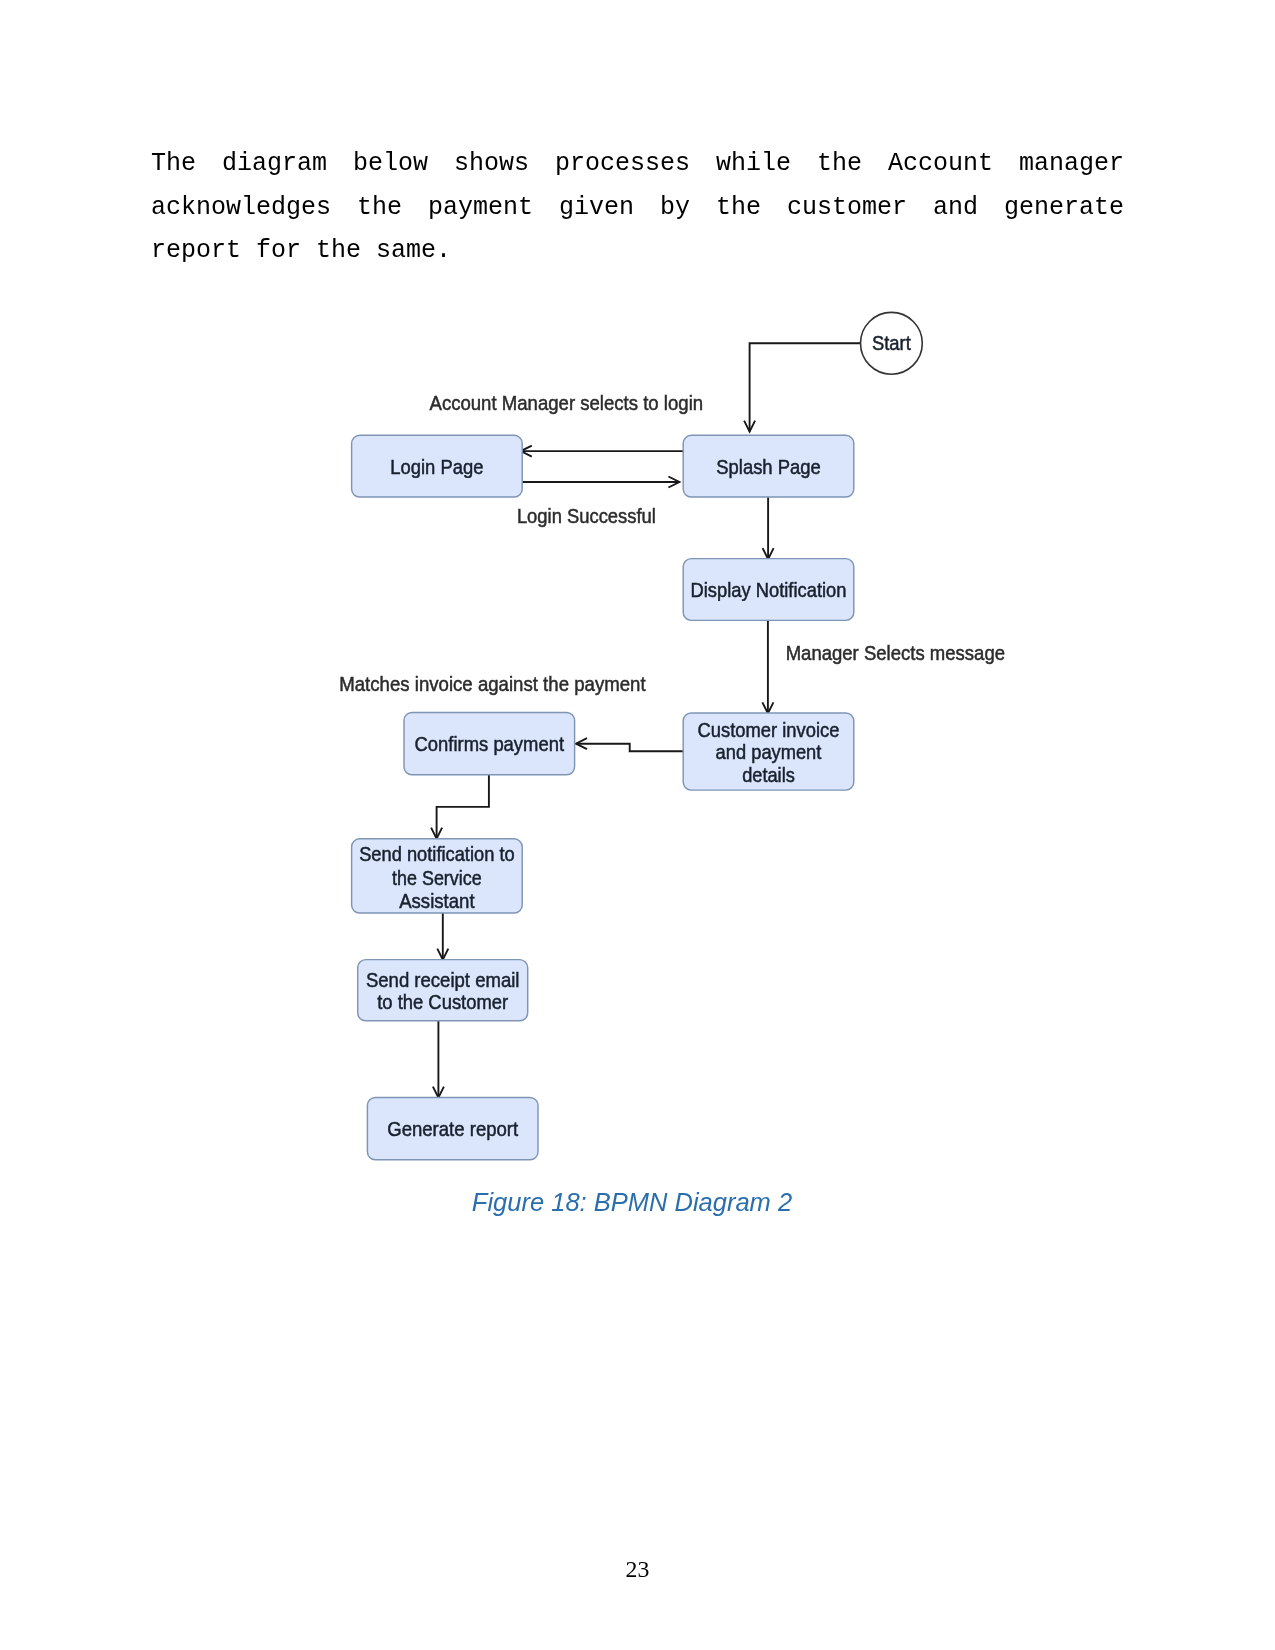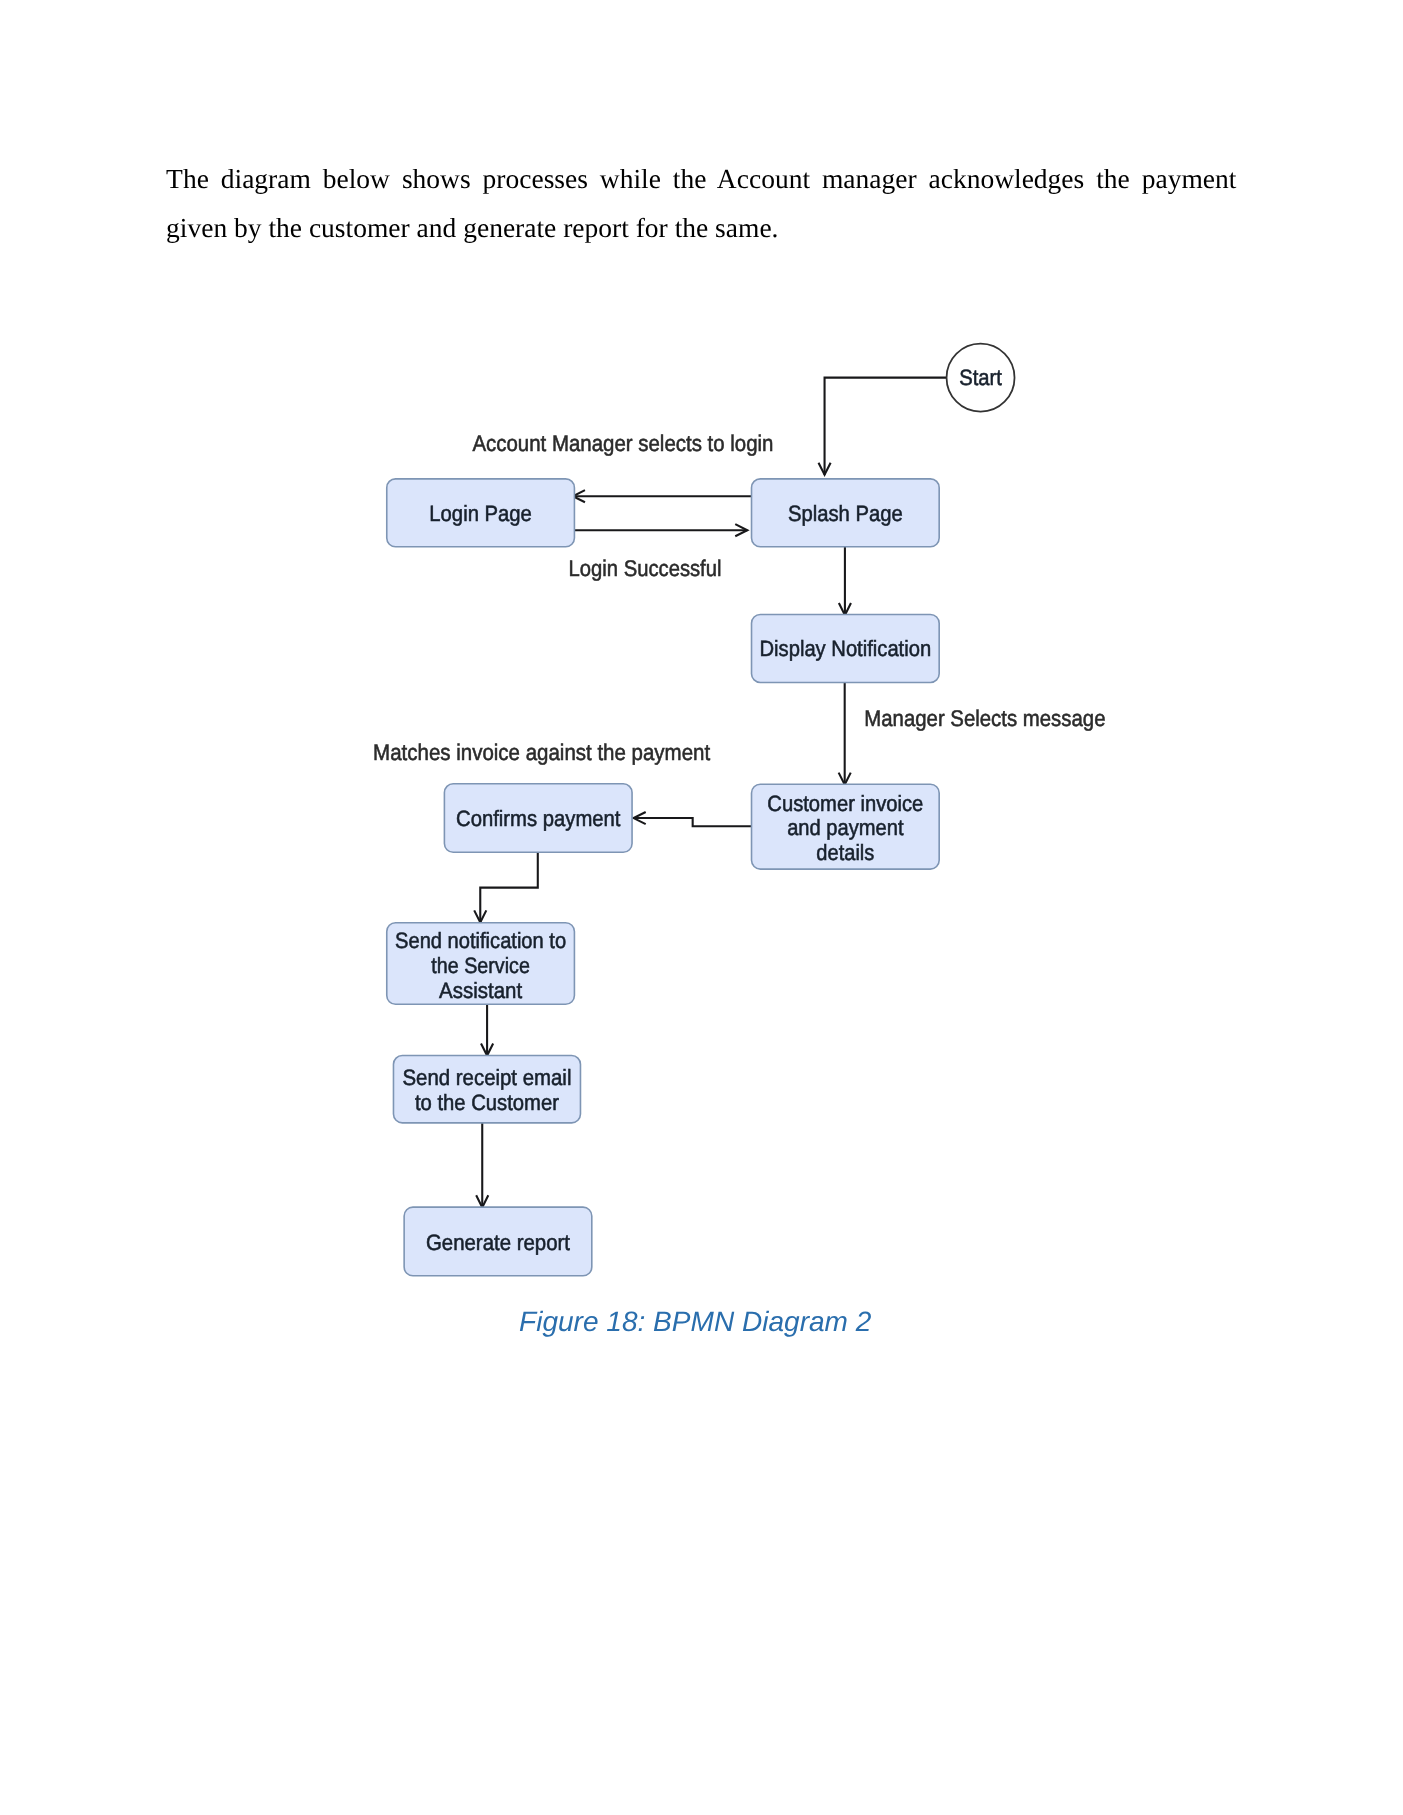--- a/index.html
+++ b/index.html
@@ -29,21 +29,21 @@
   .edge-label{opacity:0.999;font-family:"Liberation Sans", sans-serif;font-size:20.6px;
               fill:#2b2b2b;stroke:#2b2b2b;stroke-width:0.5;paint-order:stroke fill;}
   .edge-path{fill:none;stroke:#18181a;stroke-width:1.9;}
   .arrow-head{fill:none;stroke:#18181a;stroke-width:1.9;stroke-linecap:butt;stroke-linejoin:miter;}
 </style>
 </head>
 <body style="background: rgb(255, 255, 255);">
 
 <div class="page">
 
-  <p id="intro-paragraph" style="color: rgb(0, 0, 0);">The diagram below shows processes while the Account manager acknowledges the payment given by the customer and generate report for the same.</p>
+  <p id="intro-paragraph" style="color: rgb(0, 0, 0); font-family: Liberation Mono, monospace;">The diagram below shows processes while the Account manager acknowledges the payment given by the customer and generate report for the same.</p>
 
   <div id="bpmn-figure">
     <svg id="bpmn-svg" viewBox="0 0 1275 1650" xmlns="http://www.w3.org/2000/svg">
       <g id="edge-layer">
           <g>
             <path class="edge-path" d="M 814.6 343.3 L 703.6 343.3 L 703.6 431.6" stroke="#18181a" stroke-width="1.9"></path>
             <path class="arrow-head" d="M 698.1 420.6 L 703.6 431.6 L 709.1 420.6" stroke="#18181a" stroke-width="1.9"></path>
           </g>
           <g>
             <path class="edge-path" d="M 637 451.1 L 474.8 451.1" stroke="#18181a" stroke-width="1.9"></path>
@@ -125,14 +125,15 @@
           <text class="edge-label" x="383.5" y="410.3" fill="#2b2b2b" textLength="273.6" lengthAdjust="spacingAndGlyphs">Account Manager selects to login</text>
           <text class="edge-label" x="470.9" y="523.2" fill="#2b2b2b" textLength="139" lengthAdjust="spacingAndGlyphs">Login Successful</text>
           <text class="edge-label" x="739.7" y="660.1" fill="#2b2b2b" textLength="219.3" lengthAdjust="spacingAndGlyphs">Manager Selects message</text>
           <text class="edge-label" x="293.2" y="690.7" fill="#2b2b2b" textLength="306.4" lengthAdjust="spacingAndGlyphs">Matches invoice against the payment</text>
         </g>
     </svg>
   </div>
 
   <div id="figure-caption" style="color: rgb(42, 110, 173);">Figure 18: BPMN Diagram 2</div>
 
+  <div id="page-number" style="color: rgb(0, 0, 0);">23</div>
 
 </div>
 
 </body></html>

